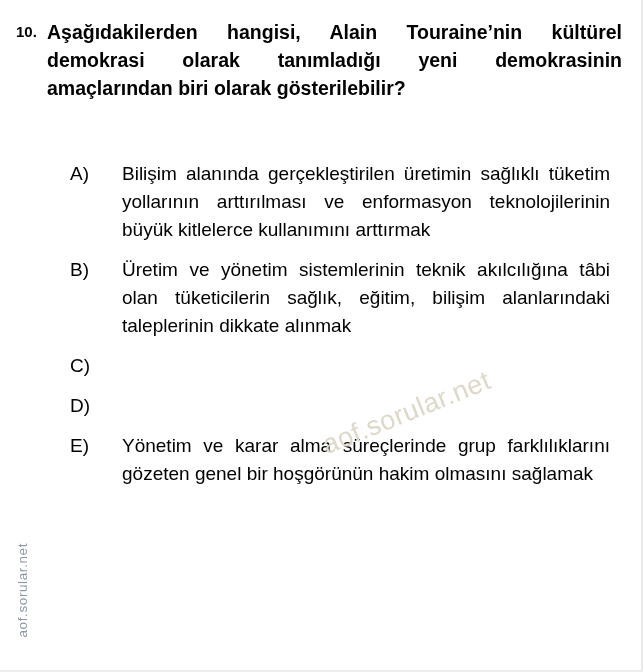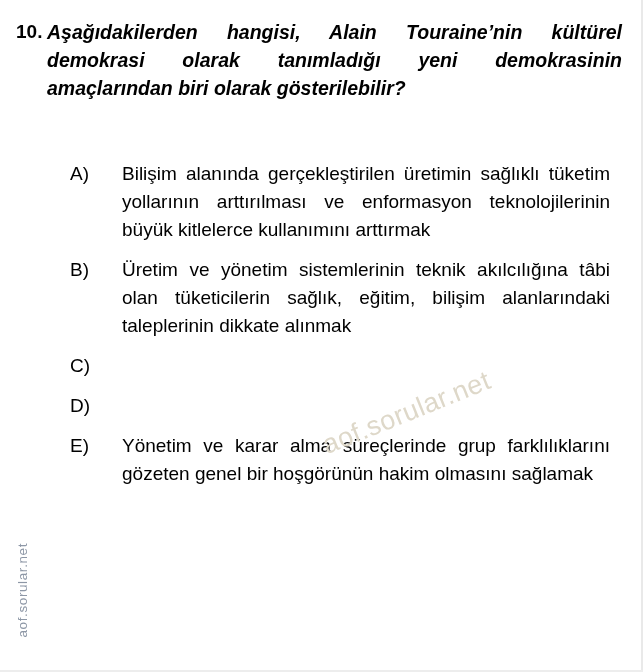--- a/index.html
+++ b/index.html
@@ -85,38 +85,37 @@
     top: 18px;
     width: 643px;
     display: flex;
     align-items: flex-start;
   }
   #question-number {
     flex: 0 0 auto;
     width: 47px;
     padding-left: 16px;
     box-sizing: border-box;
-    font-size: 19px;
+    font-size: 15px;
     font-weight: bold;
     line-height: 28px;
     text-align: left;
     white-space: nowrap;
   }
   #question-text {
     flex: 1 1 auto;
     padding-right: 21px;
     box-sizing: border-box;
     font-size: 19.5px;
     font-weight: bold;
     line-height: 28px;
     text-align: justify;
     text-align-last: left;
     word-spacing: 0px;
     hyphens: none;
-    font-style: italic;
   }
 
   
   #options {
     position: absolute;
     left: 0;
     top: 160px;
     width: 643px;
   }
   .option {

